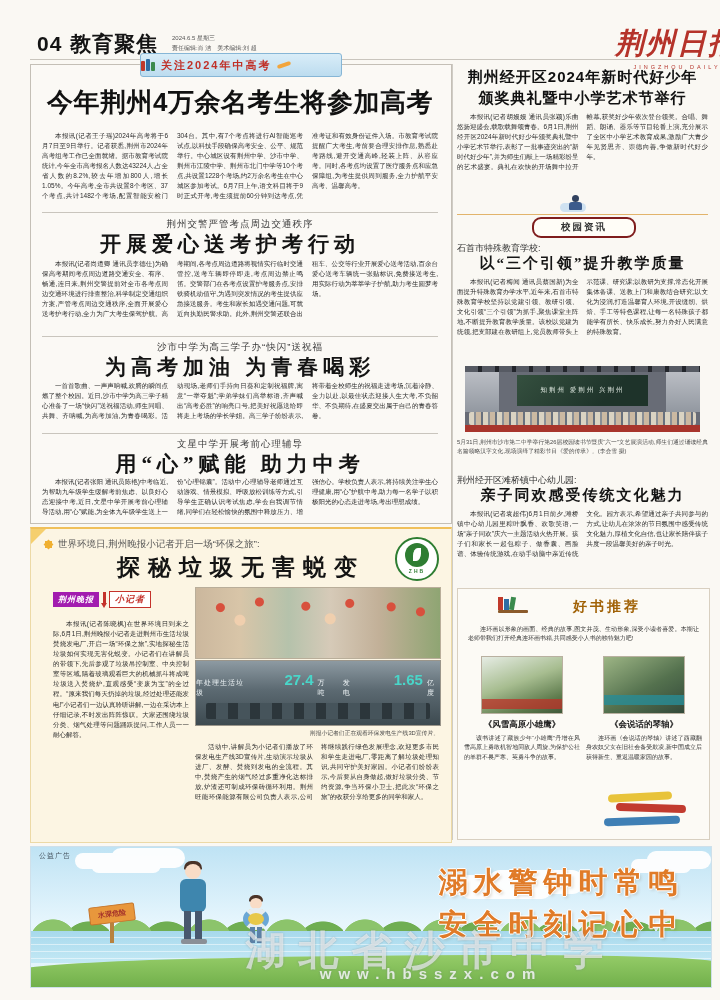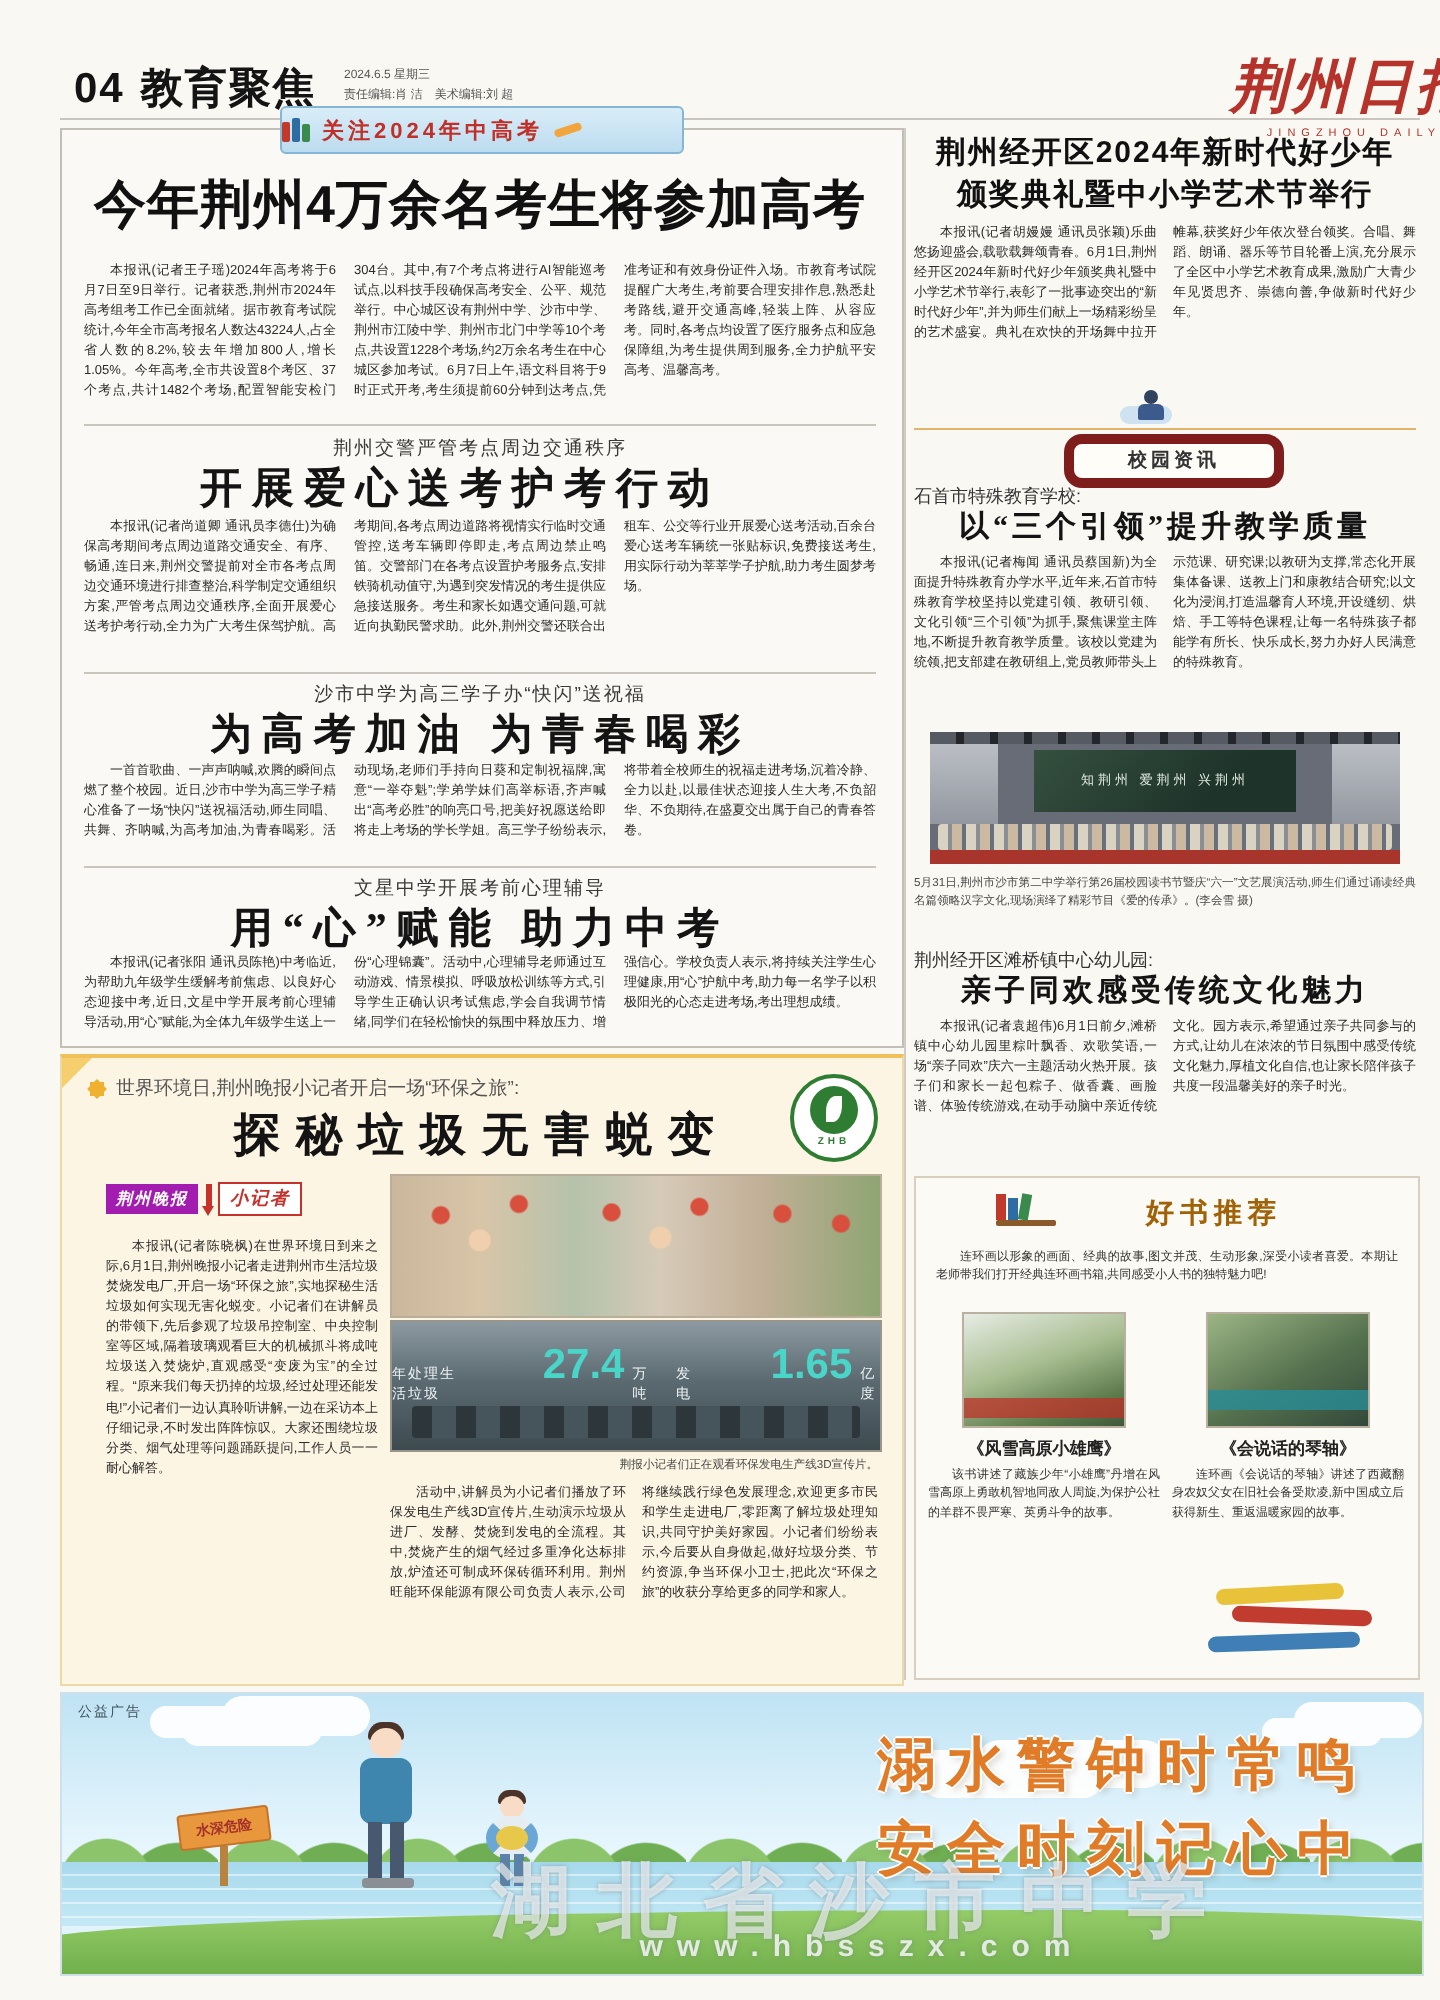--- a/index.html
+++ b/index.html
@@ -38,21 +38,21 @@
     font-size:11px;font-weight:bold;color:#c03028;letter-spacing:2px;
   }
   .deco-books{display:flex;gap:1px;align-items:flex-end;}
   .deco-books i{display:block;width:4px;height:10px;border-radius:1px;}
   .pencil{width:14px;height:4px;background:#f2a53c;border-radius:2px;transform:rotate(-18deg);}
 
   .sec-headline{font-weight:bold;color:#141414;letter-spacing:5px;}
 
   
   .badge-pill{
-    border:5px solid #7f1d1d;border-radius:9px;background:#fffdf7;
+    border:2px solid #7f1d1d;border-radius:9px;background:#fffdf7;
     display:flex;align-items:center;justify-content:center;
     font-size:9.5px;color:#333;letter-spacing:2px;font-weight:bold;font-family:Liberation Mono, monospace;
   }
   .mascot-head{width:7px;height:7px;border-radius:50%;background:#31425f;}
   .mascot-body{width:13px;height:8px;border-radius:3px 3px 1px 1px;background:#3c5b8c;}
   .mascot-cloud{width:26px;height:9px;border-radius:6px;background:#cfe2f1;}
 
   
   .stage{background:#686c76;overflow:hidden;}
   .stage-lights{position:absolute;left:0;top:0;right:0;height:6px;
@@ -102,21 +102,21 @@
       radial-gradient(circle at 45% 26%, #d8503d 0 4px, rgba(0,0,0,0) 5px),
       radial-gradient(circle at 63% 22%, #d8503d 0 4px, rgba(0,0,0,0) 5px),
       radial-gradient(circle at 80% 27%, #d8503d 0 4px, rgba(0,0,0,0) 5px),
       radial-gradient(circle at 92% 34%, #d8503d 0 4px, rgba(0,0,0,0) 5px),
       radial-gradient(circle at 18% 46%, #f0cfae 0 5px, rgba(0,0,0,0) 6px),
       radial-gradient(circle at 55% 44%, #f0cfae 0 5px, rgba(0,0,0,0) 6px),
       linear-gradient(90deg,#cbb79d,#d8c5a8 18%,#b5c2ab 38%,#d6cab8 55%,#c2b098 75%,#8fa573 100%);
     border:1px solid #b9ae9a;}
   .plant{background:linear-gradient(180deg,#8d9aa2 0%,#5c6a72 45%,#3d4a50 100%);border:1px solid #9a958a;}
   .stat-pre{color:#eef4f6;font-size:7px;letter-spacing:1px;}
-  .stat-val{color:#49d6c9;font-size:21px;font-weight:bold;letter-spacing:0;margin-left:32px;}
+  .stat-val{color:#49d6c9;font-size:15px;font-weight:bold;letter-spacing:0;margin-left:32px;}
   .stat-unit{color:#eef4f6;font-size:7px;}
 
   
   .psa{background:linear-gradient(180deg,#bfe3f4 0%,#e7f6fd 55%,#dff2fb 100%);
     overflow:hidden;border:1px solid #cfe0ea;}
   .cloud{background:#fff;border-radius:12px;opacity:.95;}
   .trees{position:absolute;left:0;right:0;top:56px;height:34px;
     background-image:
       radial-gradient(circle 24px at 22px 40px,#8cc46b 97%,rgba(0,0,0,0)),
       radial-gradient(circle 28px at 58px 46px,#6fae52 97%,rgba(0,0,0,0));

